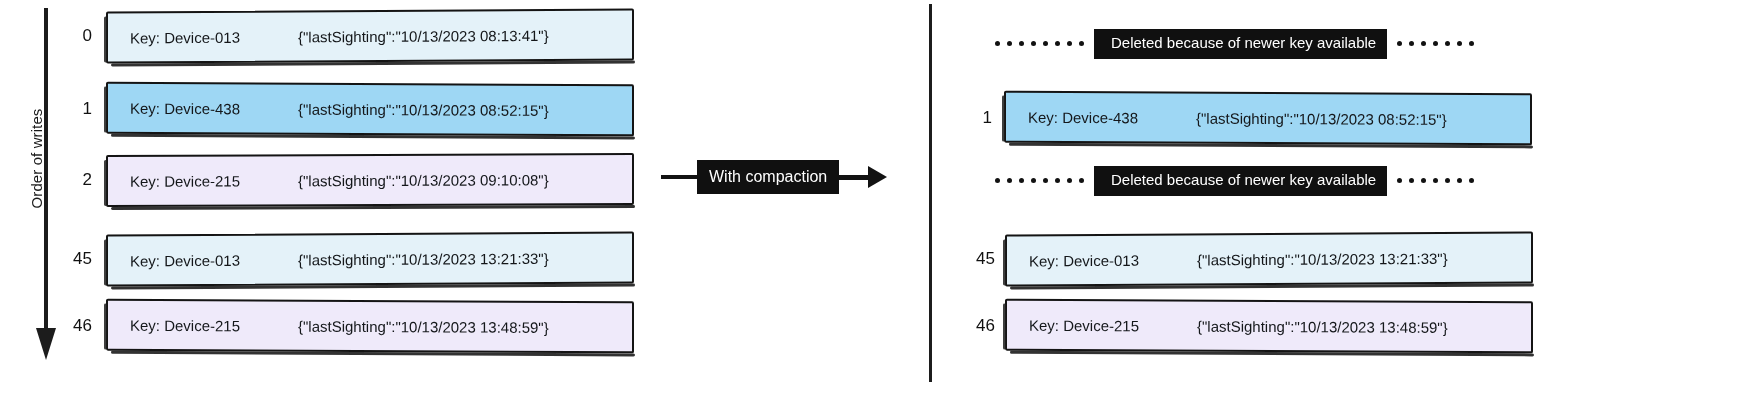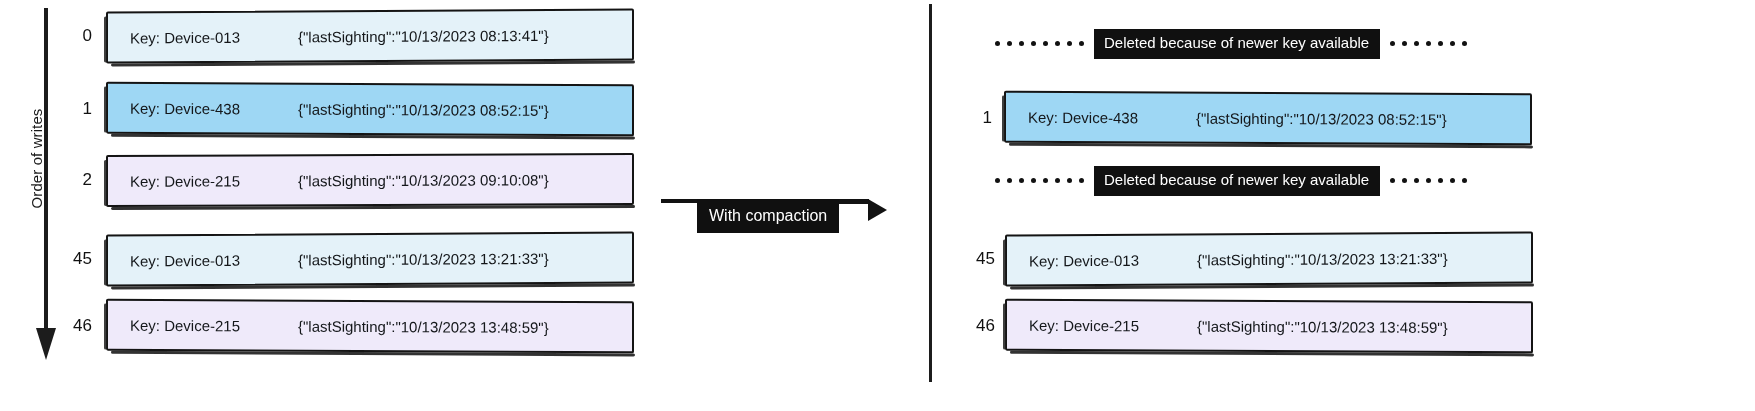--- a/index.html
+++ b/index.html
@@ -53,25 +53,25 @@
   .c-lightblue{background:#e4f2f9;}
   .c-blue{background:#9ed7f4;}
   .c-lavender{background:#efeafa;}
 
   
   .del{position:absolute;display:flex;align-items:center;}
   .dots{height:4px;display:flex;align-items:center;gap:7px;}
   .dots i{width:5px;height:5px;border-radius:50%;background:#121212;display:block;}
   .del-box{
     background:#101010;color:#ffffff;font-size:15px;
-    padding:5px 11px 6px 10px;white-space:nowrap;line-height:1.25;
-  }
-
-  
-  .comp{position:absolute;left:661px;top:160px;display:flex;margin-top:39px;}
+    padding:5px 11px 6px 17px;white-space:nowrap;line-height:1.25;
+  }
+
+  
+  .comp{position:absolute;left:661px;top:160px;display:flex;align-items:center;}
   .comp .stem{width:36px;height:4px;background:#121212;}
   .comp .lbl{
     background:#101010;color:#fff;font-size:16px;
     padding:7px 12px 8px 12px;white-space:nowrap;line-height:1.2;
   }
   .comp .shaft{width:30px;height:5px;background:#121212;}
   .comp .head{
     width:0;height:0;border-top:11px solid transparent;border-bottom:11px solid transparent;
     border-left:19px solid #121212;margin-left:-1px;
   }

